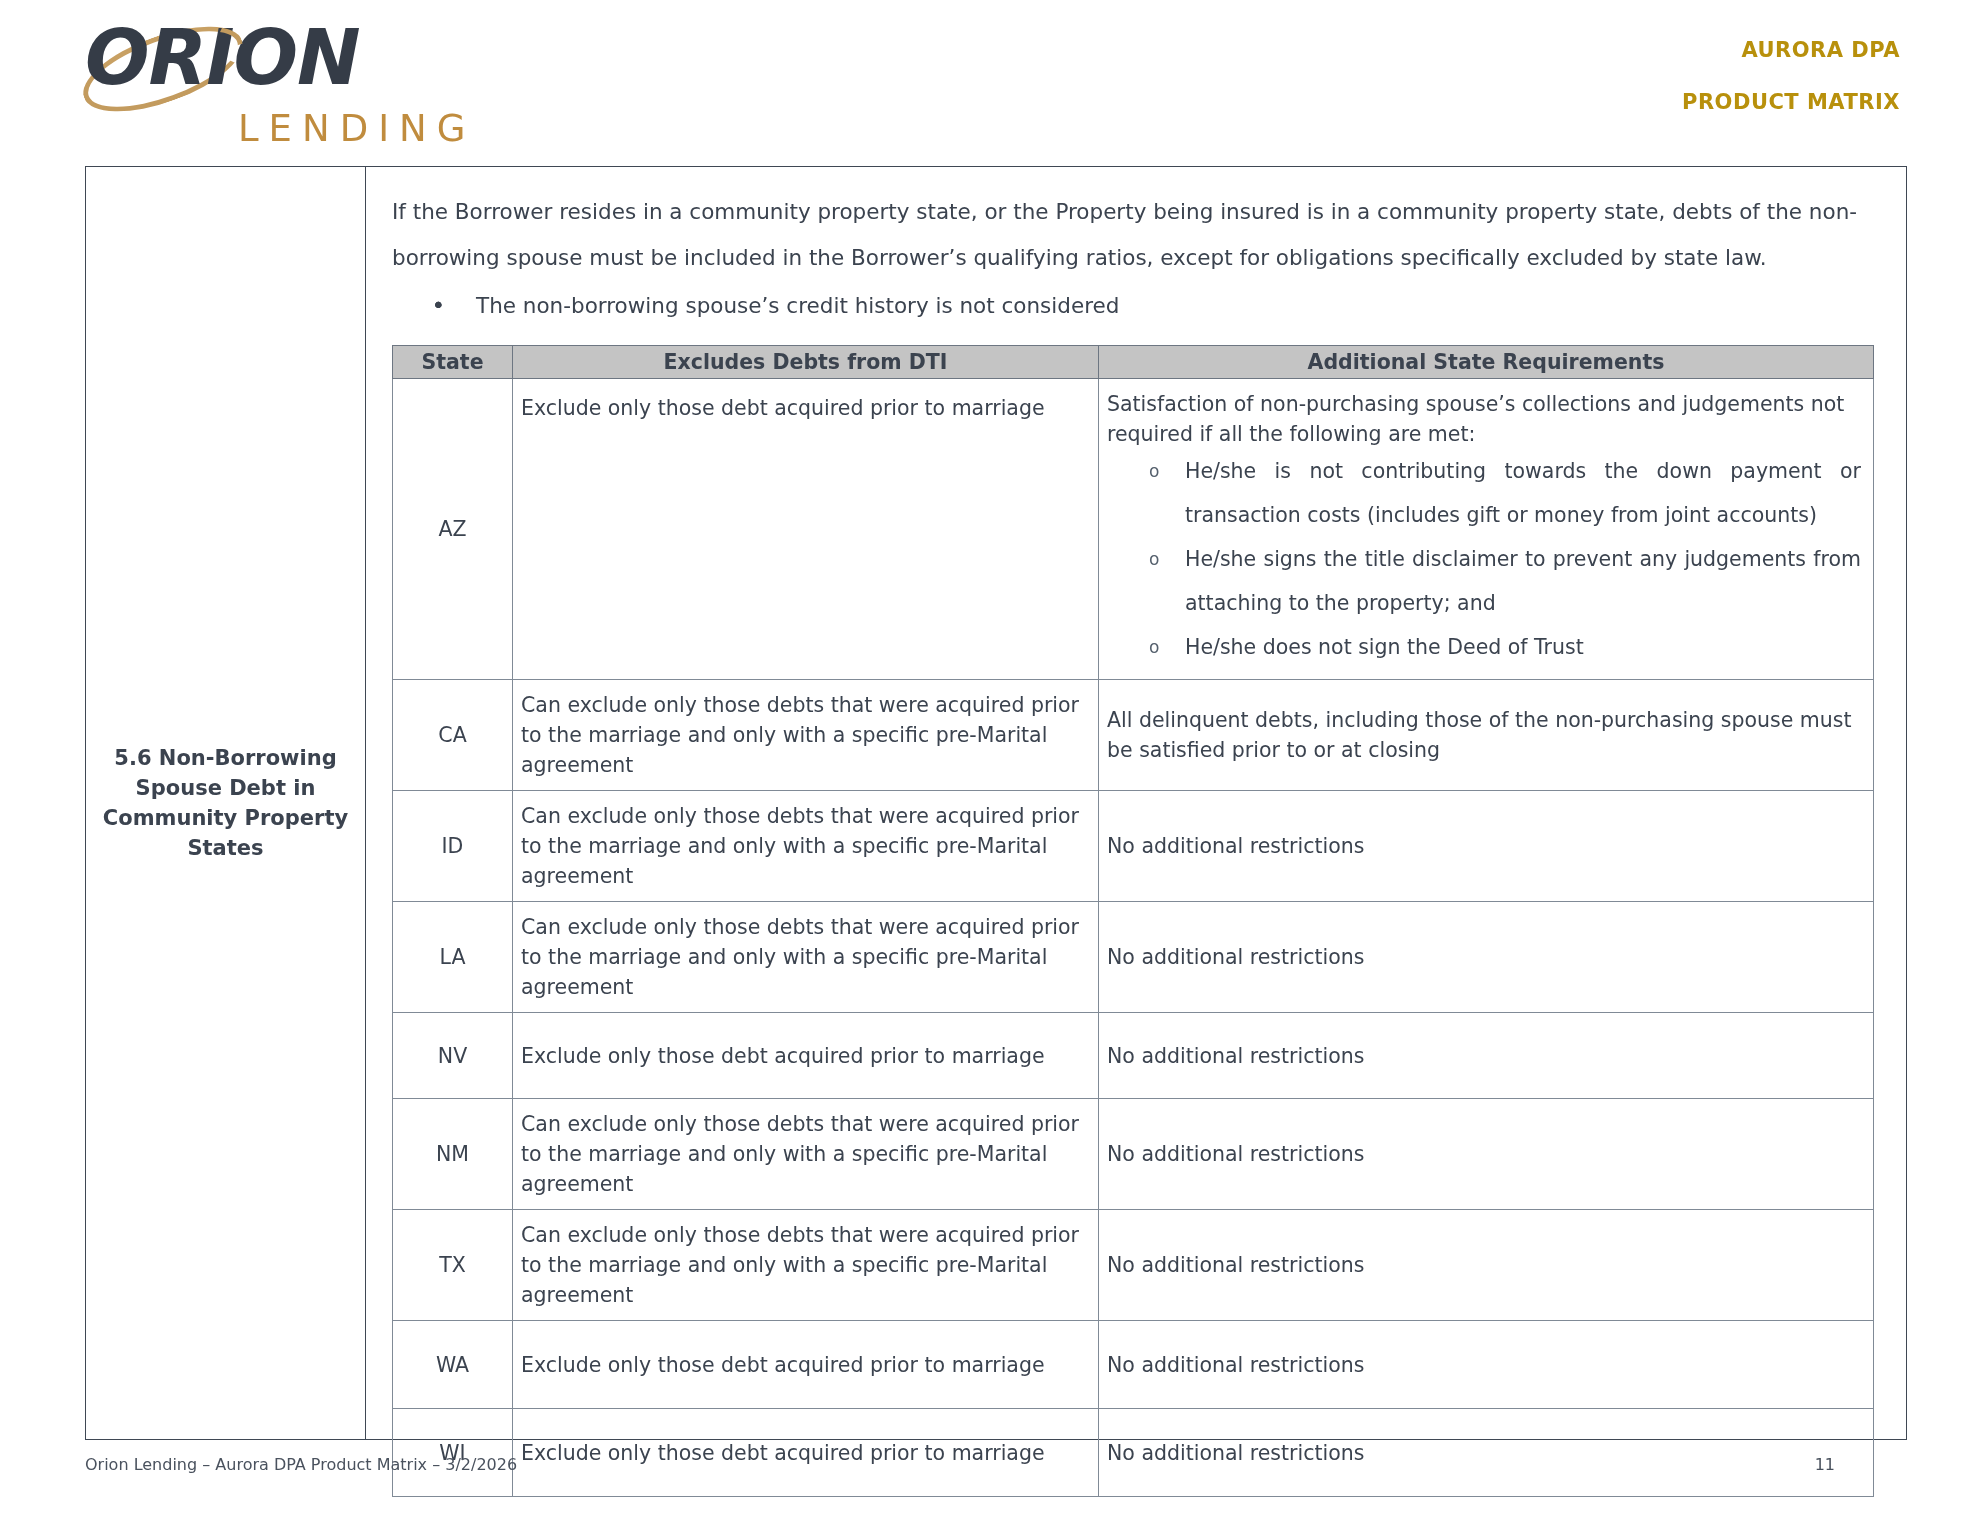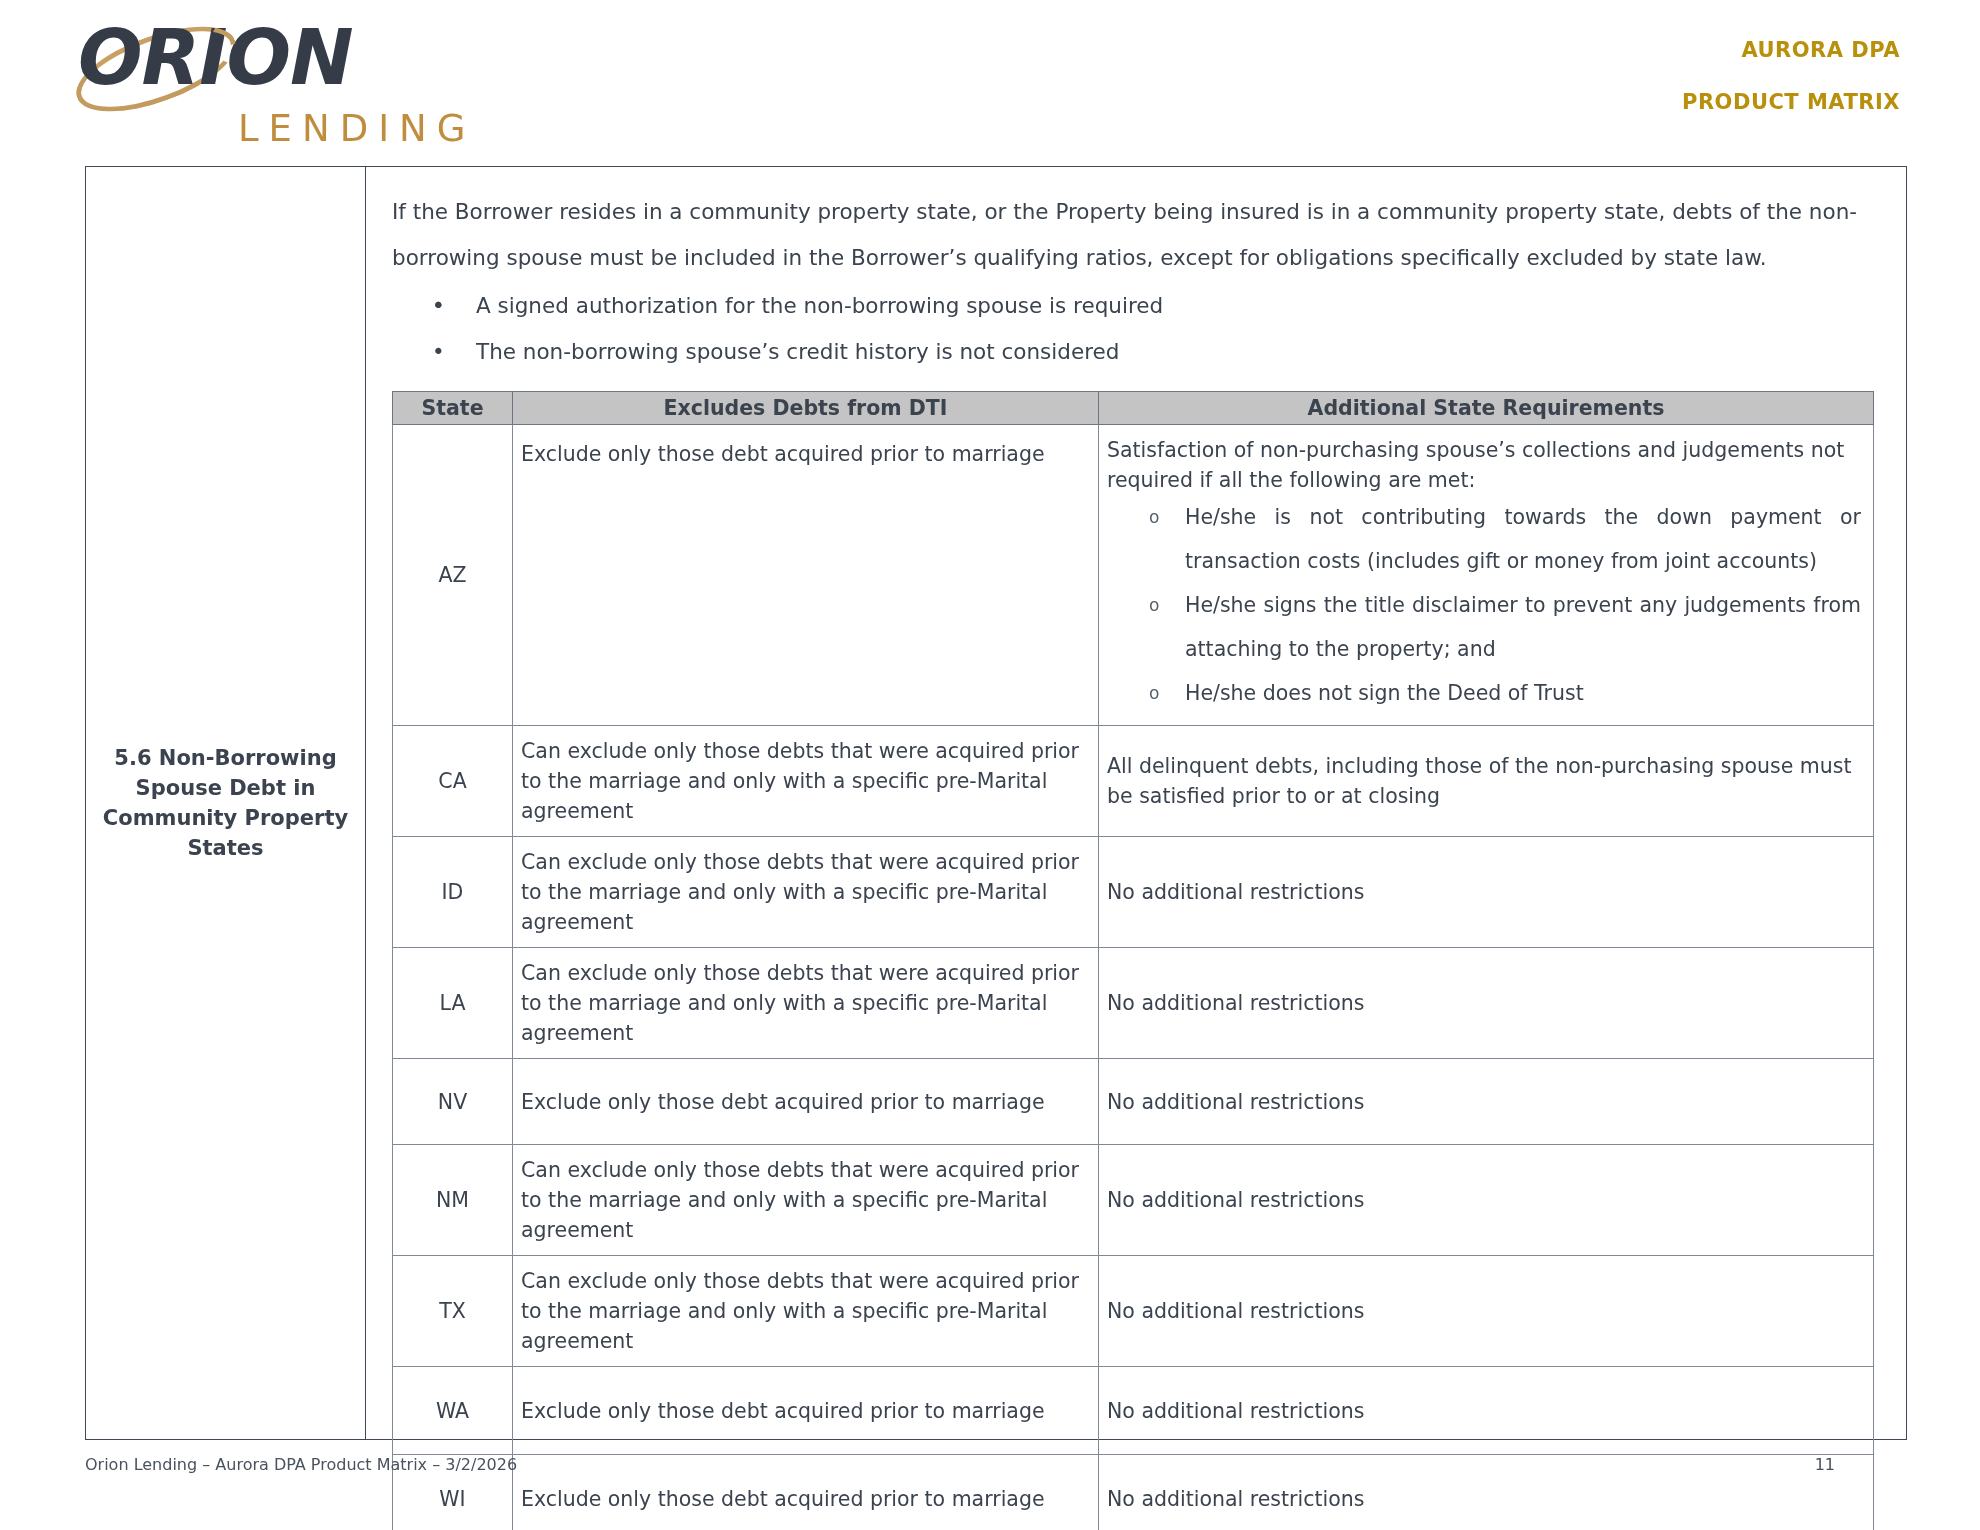--- a/index.html
+++ b/index.html
@@ -21,21 +21,21 @@
     top: 0; left: 0;
     width: 1980px; height: 168px;
   }
   .logo-block {
     position: absolute;
     left: 78px; top: 14px;
     width: 340px;
   }
   .logo-mark {
     position: relative;
-    width: 340px; height: 88px;
+    width: 340px; height: 88px; margin-left: 7px;
   }
   .logo-wordmark {
     position: absolute;
     left: 0; top: 0;
     font-family: "DejaVu Sans", "Liberation Sans", sans-serif;
     font-size: 76px;
     font-weight: bold;
     font-style: italic;
     letter-spacing: -1px;
     color: #353c47;
@@ -243,21 +243,20 @@
   <div class="section-body">
 
     <p class="intro-para">If the Borrower resides in a community property state, or the Property being insured is in a community property state, debts of the non-borrowing spouse must be included in the Borrower’s qualifying ratios, except for obligations specifically excluded by state law.</p>
 
     <ul class="intro-bullets">
       <li>
         <span class="bullet-dot">•</span>
       </li>
       <li>
         <span class="bullet-dot">•</span>
-        <span>A signed authorization for the non-borrowing spouse is required</span>
       </li>
       <li>
         <span class="bullet-dot">•</span>
         <span>The non-borrowing spouse’s credit history is not considered</span>
       </li>
     </ul>
 
     <table class="state-table">
       <colgroup>
         <col class="col-state">

